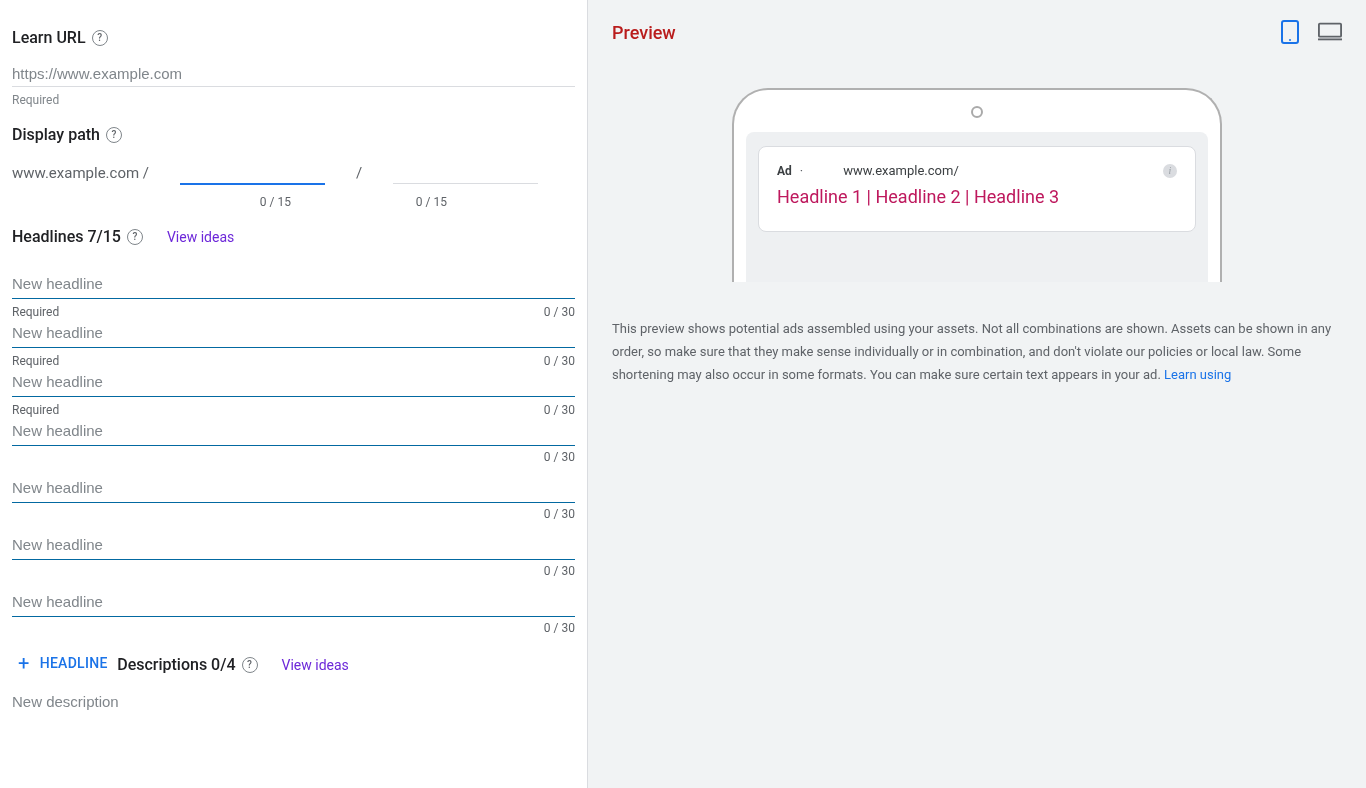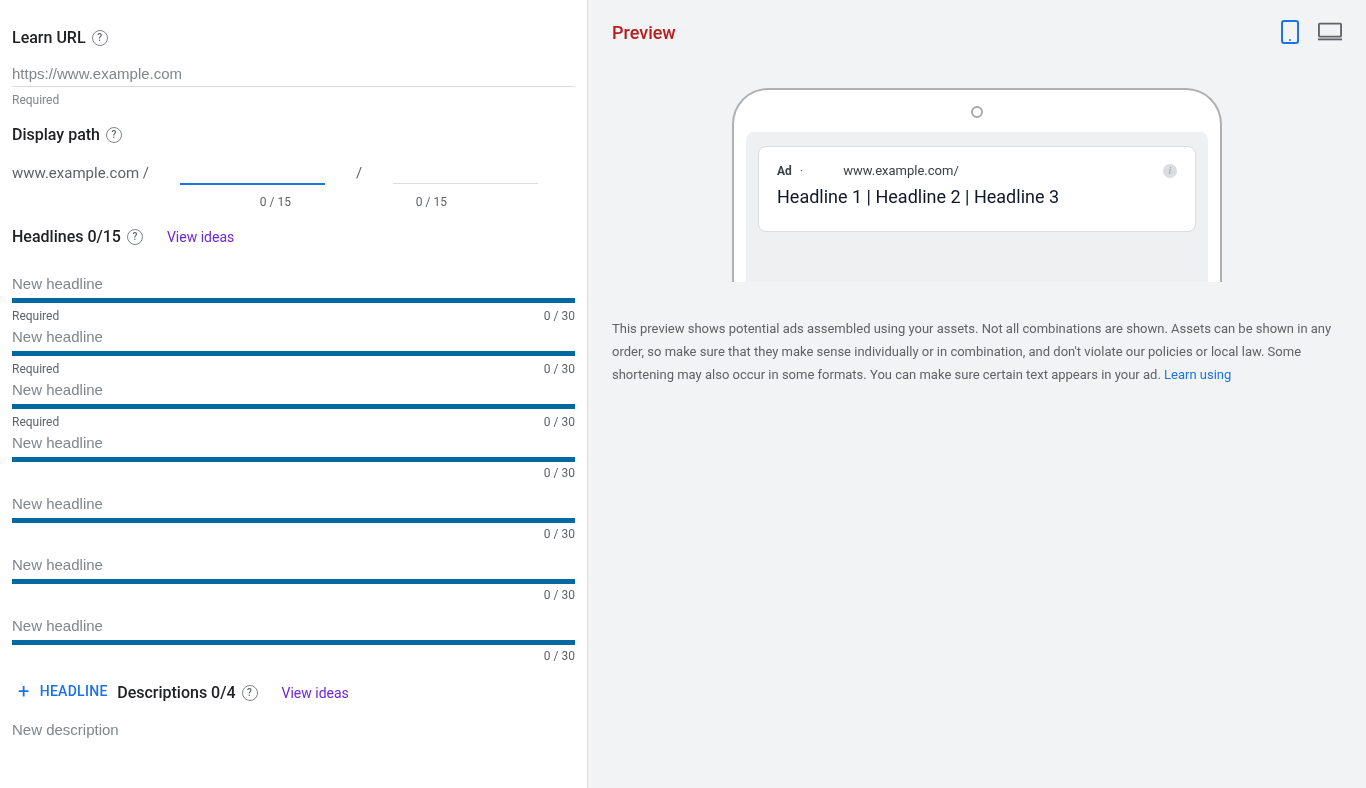--- a/index.html
+++ b/index.html
@@ -128,21 +128,21 @@
     justify-content: space-between;
     align-items: baseline;
     margin-top: 6px;
     font-size: 12px;
     color: #80868b;
   }
   .field-hint-row .req { color: #5f6368; }
   .field-hint-row .counter { color: #5f6368; }
 
   .field-flat {
-    border-bottom: 5px solid #0369a1;
+    border-bottom: 1px solid #0369a1;
     padding: 10px 0 4px 0;
   }
   .field-with-req { padding-top: 0; }
   .field-input {
     border: none;
     width: 100%;
     font-size: 15px;
     color: #202124;
     outline: none;
     background: transparent;
@@ -241,21 +241,21 @@
   .ad-url { color: #3c4043; font-size: 13px; margin-left: 32px; }
   .info-icon {
     width: 14px; height: 14px; border-radius: 50%;
     background: #dadce0;
     color: #9aa0a6;
     font-size: 10px;
     display: flex; align-items:center; justify-content:center;
     font-style: italic;
     font-family: serif;
   }
-  .ad-headline { color: #0f172a; font-size: 18px; margin-bottom: 8px; }
+  .ad-headline { color: #be185d; font-size: 18px; margin-bottom: 8px; }
   .ad-desc { color: #3c4043; font-size: 14px; }
 
   .preview-text {
     font-size: 13px;
     color: #5f6368;
     line-height: 1.75;
     margin-top: 36px;
     max-width: 730px;
   }
   .preview-text a { color: #1a73e8; text-decoration: none; cursor: pointer; }
@@ -284,21 +284,21 @@
     <span class="slash">/</span>
     <input type="text" class="path-input-2" style="">
   </div>
   <div class="path-counters">
     <div class="c1">0 / 15</div>
     <div class="c2">0 / 15</div>
   </div>
 
   
   <div class="section-label">
-    <span>Headlines 0/15</span>
+    <span>Headlines 7/15</span>
     <span class="help-icon">?</span>
     <span class="view-ideas">View ideas</span>
   </div>
 
   
   <div class="field-block">
     <div class="field-flat"><input class="field-input" placeholder="New headline" style=""></div>
     <div class="field-hint-row">
         <span class="req">Required</span>
         <span class="counter">0 / 30</span>

